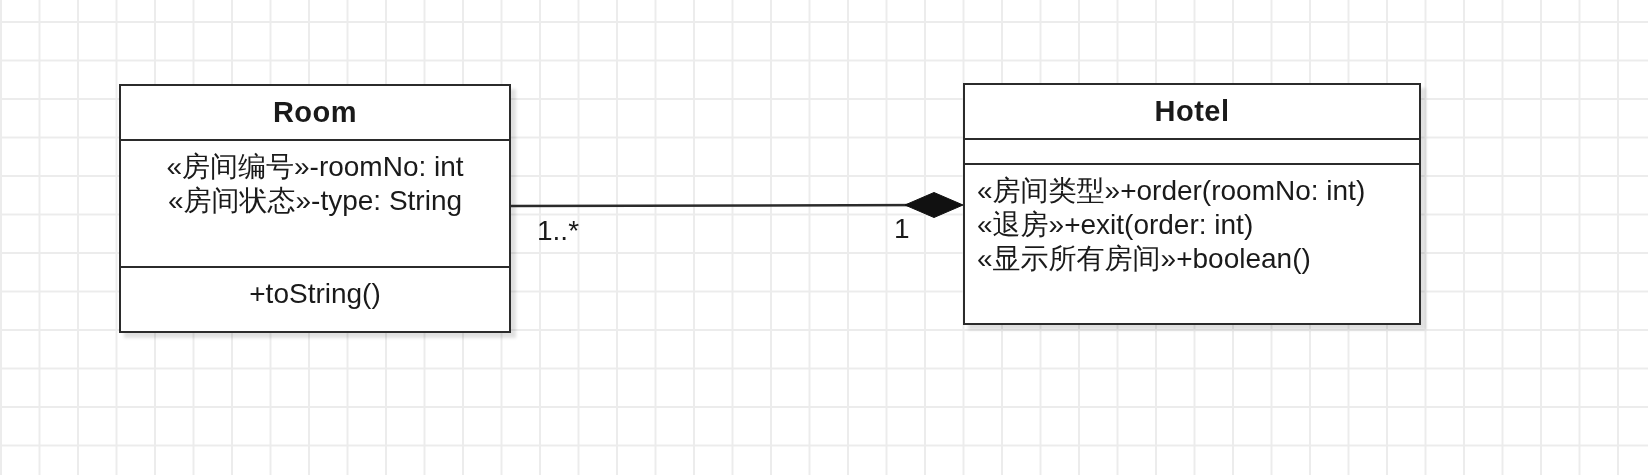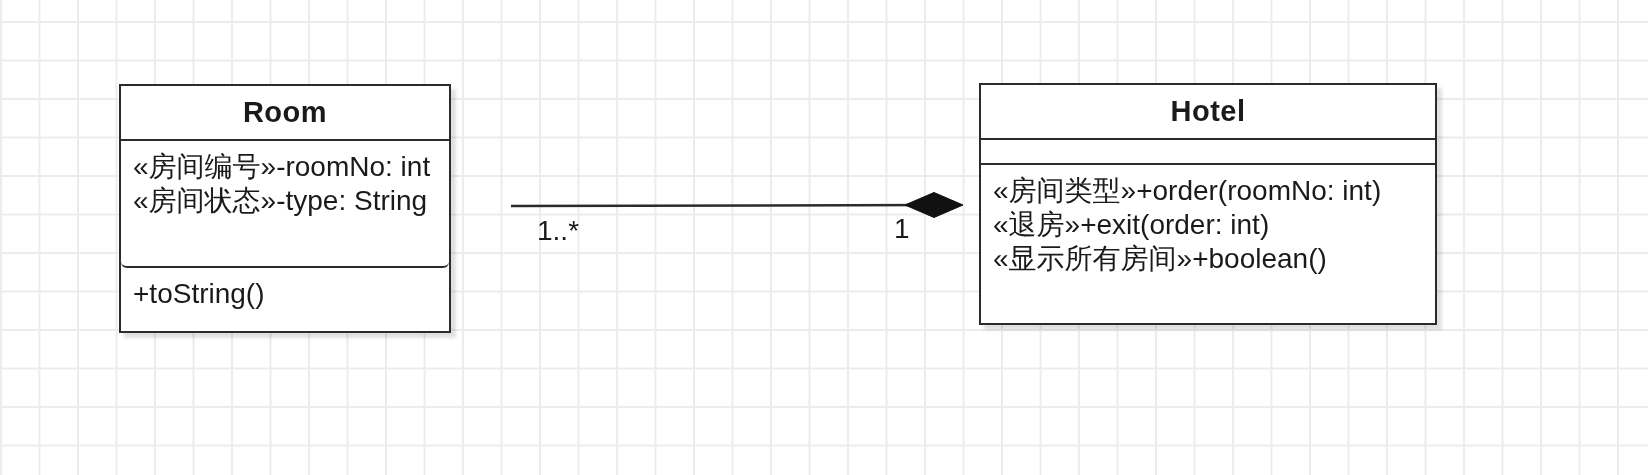--- a/index.html
+++ b/index.html
@@ -45,21 +45,21 @@
     overflow: hidden;
   }
   .uml-compartment.last { border-bottom: none; flex: 1 1 auto; }
 
   .uml-row {
     font-size: 28px;
     line-height: 34px;
     white-space: nowrap;
   }
 
-  .room-attrs  { flex: 0 0 127px; border-radius: 6px; }
+  .room-attrs  { flex: 0 0 127px; }
   .hotel-empty { flex: 0 0 25px; padding: 0; }
 
   .edge-layer {
     position: absolute;
     left: 0; top: 0;
     width: 1648px; height: 475px;
     pointer-events: none;
   }
   .edge-layer * { pointer-events: auto; }
 
@@ -69,32 +69,32 @@
     line-height: 32px;
     color: #1a1a1a;
     background: transparent;
   }
 </style>
 </head>
 <body>
 
 <div class="canvas">
 
-  <div class="uml-class" style="left:119px; top:84px; width:332px; height:249px;">
+  <div class="uml-class" style="left:119px; top:84px; width:392px; height:249px;text-align:center;">
     <div class="uml-title">Room</div>
     <div class="uml-compartment room-attrs">
       <div class="uml-row">«房间编号»-roomNo: int</div>
       <div class="uml-row">«房间状态»-type: String</div>
     </div>
     <div class="uml-compartment last">
       <div class="uml-row">+toString()</div>
     </div>
   </div>
 
-  <div class="uml-class" style="left:963px; top:83px; width:458px; height:242px;margin-left:16px;">
+  <div class="uml-class" style="left:963px; top:83px; width:458px; height:242px;">
     <div class="uml-title">Hotel</div>
     <div class="uml-compartment hotel-empty"></div>
     <div class="uml-compartment last">
       <div class="uml-row">«房间类型»+order(roomNo: int)</div>
       <div class="uml-row">«退房»+exit(order: int)</div>
       <div class="uml-row">«显示所有房间»+boolean()</div>
     </div>
   </div>
 
   <svg class="edge-layer" viewBox="0 0 1648 475">

